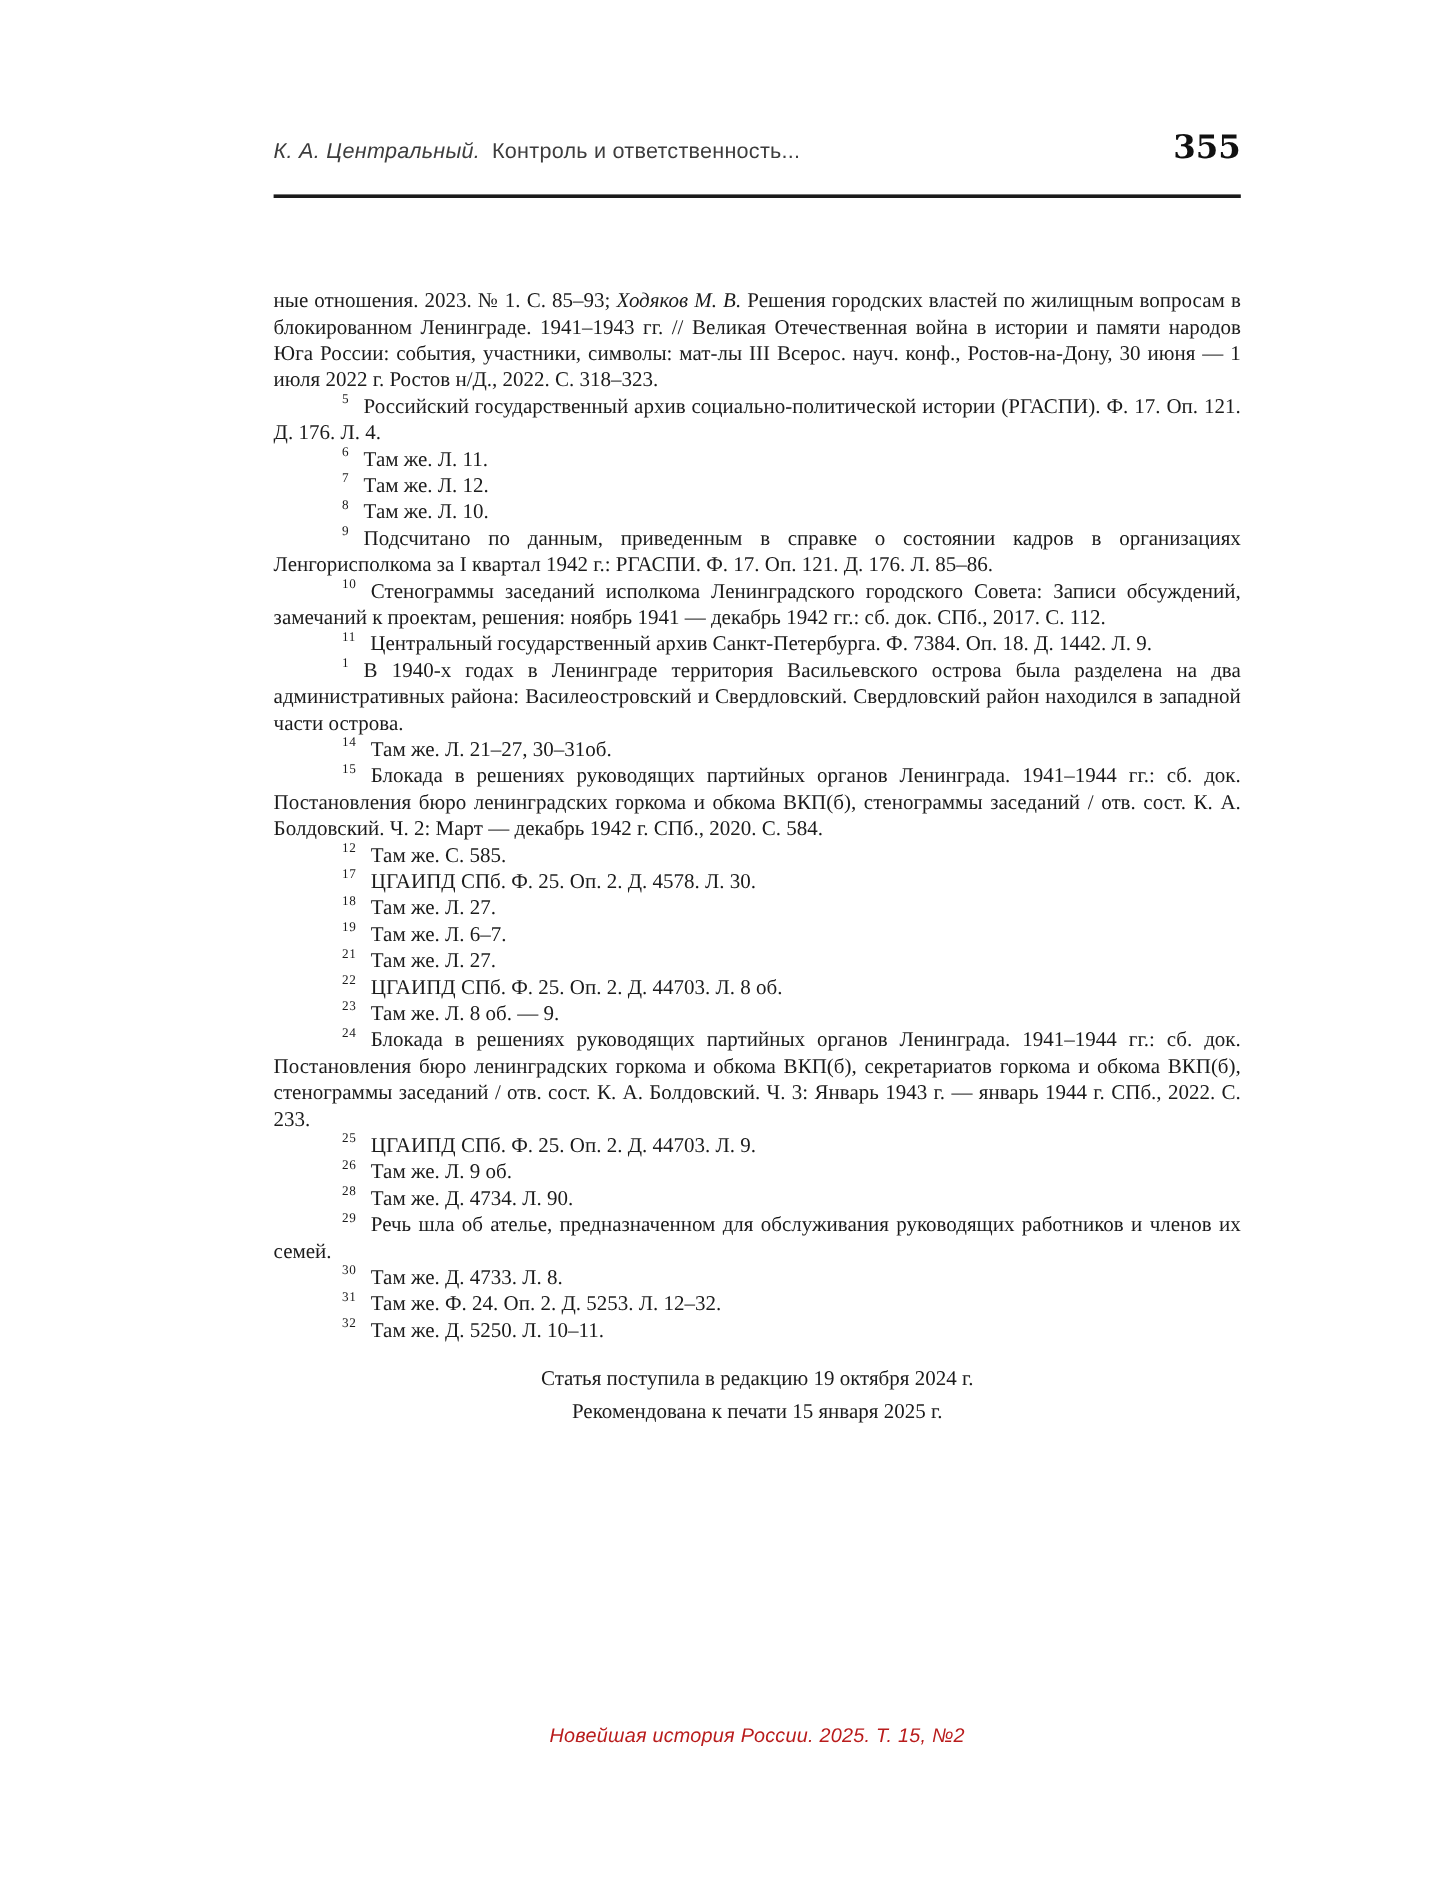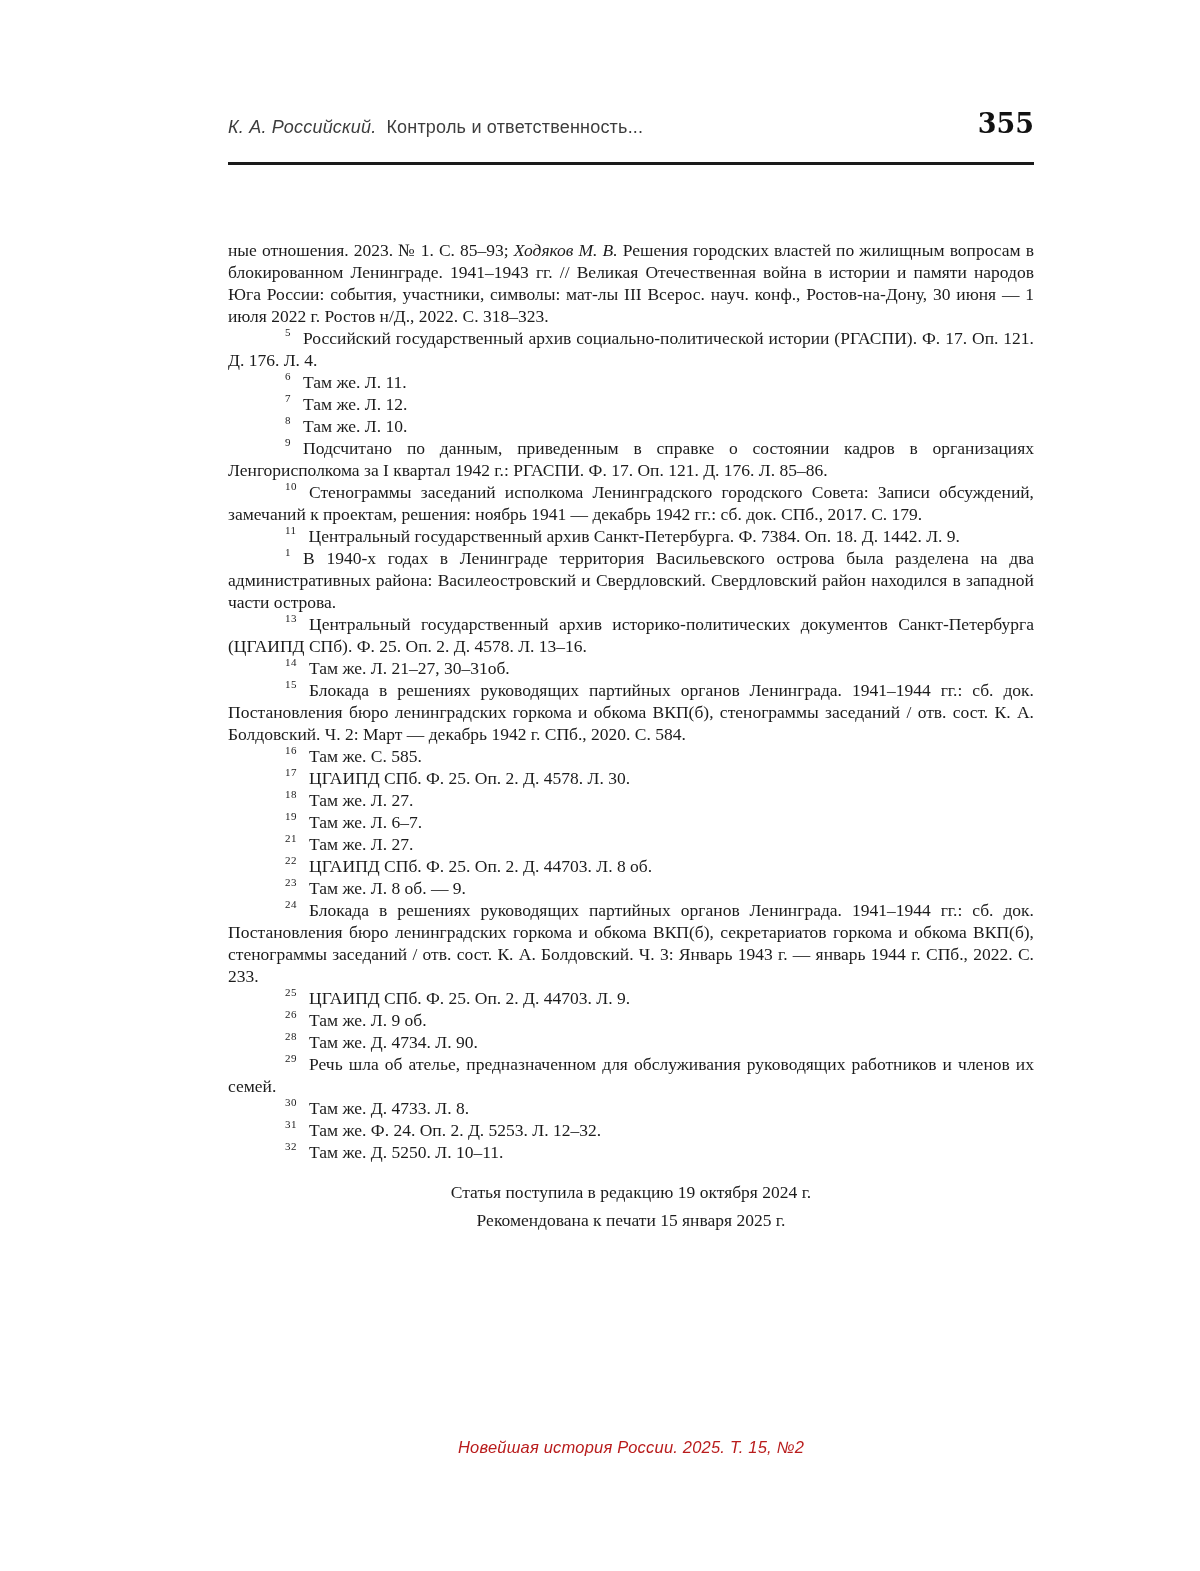--- a/index.html
+++ b/index.html
@@ -90,54 +90,53 @@
   }
 </style>
 </head>
 <body>
 
 <div class="page">
   <div class="content">
 
     <header class="running-head">
       <div class="rh-left">
-        <span class="rh-author">К. А. Российский.</span><span class="rh-title">Контроль и ответственность...</span>
+        <span class="rh-author">К. А. Центральный.</span><span class="rh-title">Контроль и ответственность...</span>
       </div>
       <div class="page-number">355</div>
     </header>
 
     <div class="rule"></div>
 
     <main class="body-text">
       <p class="para no-indent"><span>ные отношения. 2023. № 1. С. 85–93; </span><span class="it">Ходяков М. В.</span><span> Решения городских властей по жилищным вопросам в блокированном Ленинграде. 1941–1943 гг. // Великая Отечественная война в истории и памяти народов Юга России: события, участники, символы: мат-лы III Всерос. науч. конф., Ростов-на-Дону, 30 июня — 1 июля 2022 г. Ростов н/Д., 2022. С. 318–323.</span></p>
 
       <div id="footnotes">
   <p class="para fn"><sup class="fn-num">5</sup><span class="fn-text">Российский государственный архив социально-политической истории (РГАСПИ). Ф. 17. Оп. 121. Д. 176. Л. 4.</span></p>
 
   <p class="para fn"><sup class="fn-num">6</sup><span class="fn-text">Там же. Л. 11.</span></p>
 
   <p class="para fn"><sup class="fn-num">7</sup><span class="fn-text">Там же. Л. 12.</span></p>
 
   <p class="para fn"><sup class="fn-num">8</sup><span class="fn-text">Там же. Л. 10.</span></p>
 
   <p class="para fn"><sup class="fn-num">9</sup><span class="fn-text">Подсчитано по данным, приведенным в справке о состоянии кадров в организациях Ленгорисполкома за I квартал 1942 г.: РГАСПИ. Ф. 17. Оп. 121. Д. 176. Л. 85–86.</span></p>
 
-  <p class="para fn"><sup class="fn-num">10</sup><span class="fn-text">Стенограммы заседаний исполкома Ленинградского городского Совета: Записи обсуждений, замечаний к проектам, решения: ноябрь 1941 — декабрь 1942 гг.: сб. док. СПб., 2017. С. 179.</span></p>
+  <p class="para fn"><sup class="fn-num">10</sup><span class="fn-text">Стенограммы заседаний исполкома Ленинградского городского Совета: Записи обсуждений, замечаний к проектам, решения: ноябрь 1941 — декабрь 1942 гг.: сб. док. СПб., 2017. С. 112.</span></p>
 
   <p class="para fn"><sup class="fn-num">11</sup><span class="fn-text">Центральный государственный архив Санкт-Петербурга. Ф. 7384. Оп. 18. Д. 1442. Л. 9.</span></p>
 
   <p class="para fn"><sup class="fn-num">1</sup><span class="fn-text">В 1940-х годах в Ленинграде территория Васильевского острова была разделена на два административных района: Василеостровский и Свердловский. Свердловский район находился в западной части острова.</span></p>
 
-  <p class="para fn"><sup class="fn-num">13</sup><span class="fn-text">Центральный государственный архив историко-политических документов Санкт-Петербурга (ЦГАИПД СПб). Ф. 25. Оп. 2. Д. 4578. Л. 13–16.</span></p>
 
   <p class="para fn"><sup class="fn-num">14</sup><span class="fn-text">Там же. Л. 21–27, 30–31об.</span></p>
 
   <p class="para fn"><sup class="fn-num">15</sup><span class="fn-text">Блокада в решениях руководящих партийных органов Ленинграда. 1941–1944 гг.: сб. док. Постановления бюро ленинградских горкома и обкома ВКП(б), стенограммы заседаний / отв. сост. К. А. Болдовский. Ч. 2: Март — декабрь 1942 г. СПб., 2020. С. 584.</span></p>
 
-  <p class="para fn"><sup class="fn-num">16</sup><span class="fn-text">Там же. С. 585.</span></p>
+  <p class="para fn"><sup class="fn-num">12</sup><span class="fn-text">Там же. С. 585.</span></p>
 
   <p class="para fn"><sup class="fn-num">17</sup><span class="fn-text">ЦГАИПД СПб. Ф. 25. Оп. 2. Д. 4578. Л. 30.</span></p>
 
   <p class="para fn"><sup class="fn-num">18</sup><span class="fn-text">Там же. Л. 27.</span></p>
 
   <p class="para fn"><sup class="fn-num">19</sup><span class="fn-text">Там же. Л. 6–7.</span></p>
 
 
   <p class="para fn"><sup class="fn-num">21</sup><span class="fn-text">Там же. Л. 27.</span></p>
 

